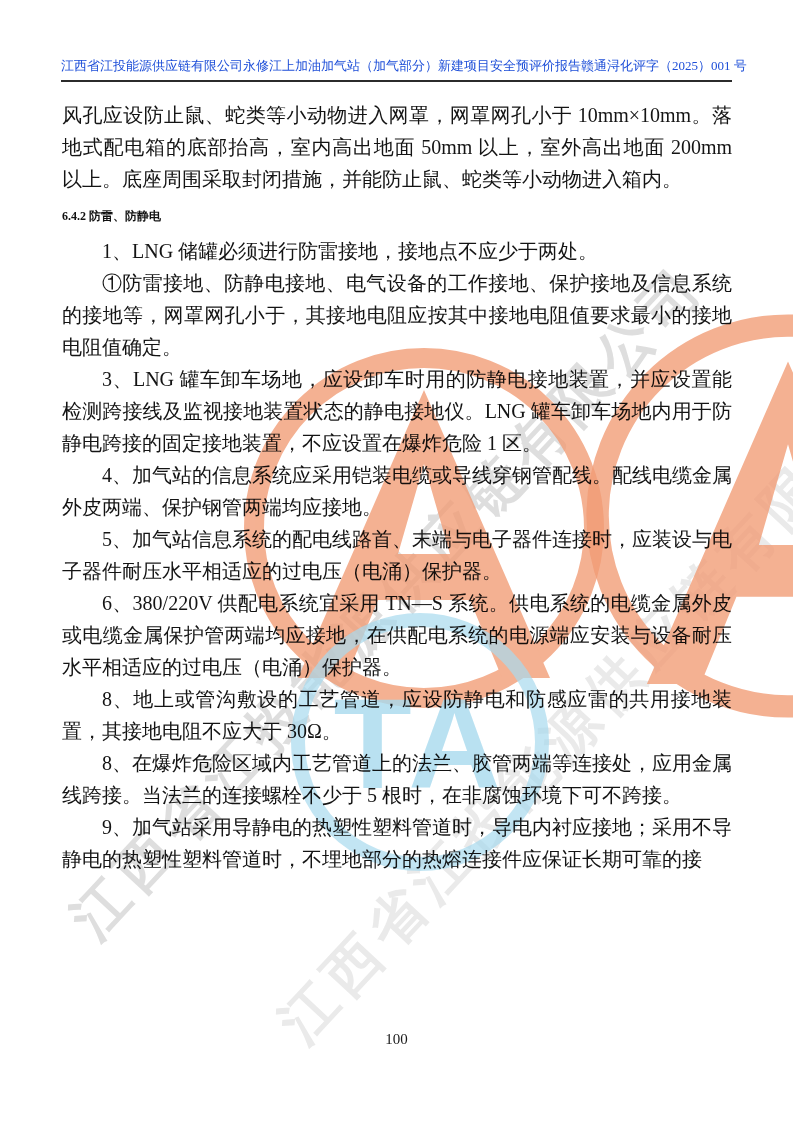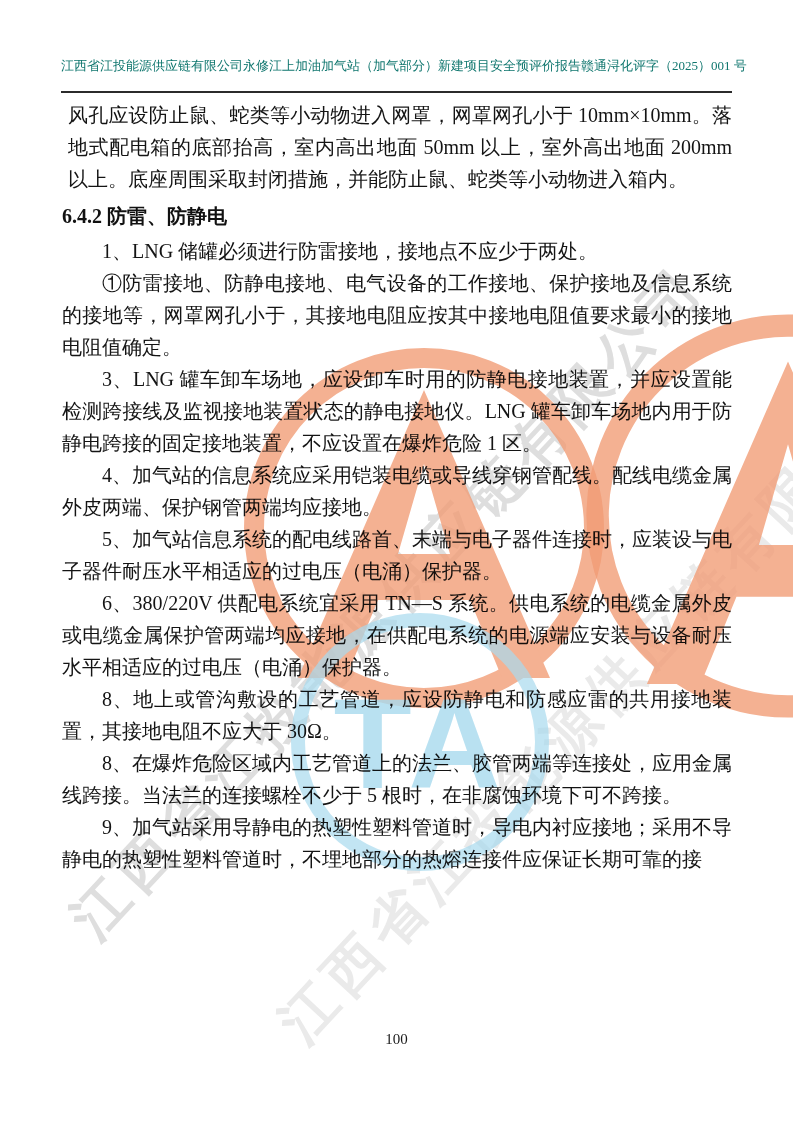--- a/index.html
+++ b/index.html
@@ -6,33 +6,33 @@
   body{
     width:793px;height:1122px;position:relative;background:#ffffff;overflow:hidden;
     font-family:"Liberation Serif","DejaVu Serif",serif;
     -webkit-font-smoothing:antialiased;
   }
   .page{position:absolute;inset:0;}
   
   .running-header{
     position:absolute;top:57px;left:61px;width:671px;
     display:flex;justify-content:space-between;align-items:flex-end;
-    font-size:13px;color:#0f766e;white-space:nowrap;
-    border-bottom:2px solid #2b2b2b;padding-bottom:16px;z-index:2;text-align:right;
+    font-size:13px;color:#1d4ed8;white-space:nowrap;
+    border-bottom:2px solid #2b2b2b;padding-bottom:5px;z-index:2;text-align:right;
   }
   
   .content{
     position:absolute;top:99px;left:62px;width:670px;
     font-size:20px;line-height:32px;color:#141414;
     text-align:justify;z-index:1;
   }
   .content p{margin:0;text-indent:2em;}
-  .content p.p-first{text-indent:0;margin-left:6px;}
+  .content p.p-first{text-indent:0;}
   .section-heading{
-    font-size:20px;font-weight:bold;color:#111;
+    font-size:12px;font-weight:bold;color:#111;
     margin:5px 0 3px 0;line-height:32px;
   }
   
   .footer{
     position:absolute;top:1031px;left:0;width:793px;text-align:center;
     font-size:15px;font-weight:normal;color:#1a1a1a;z-index:2;
   }
   
   .watermark-layer{
     position:absolute;inset:0;z-index:3;pointer-events:none;

